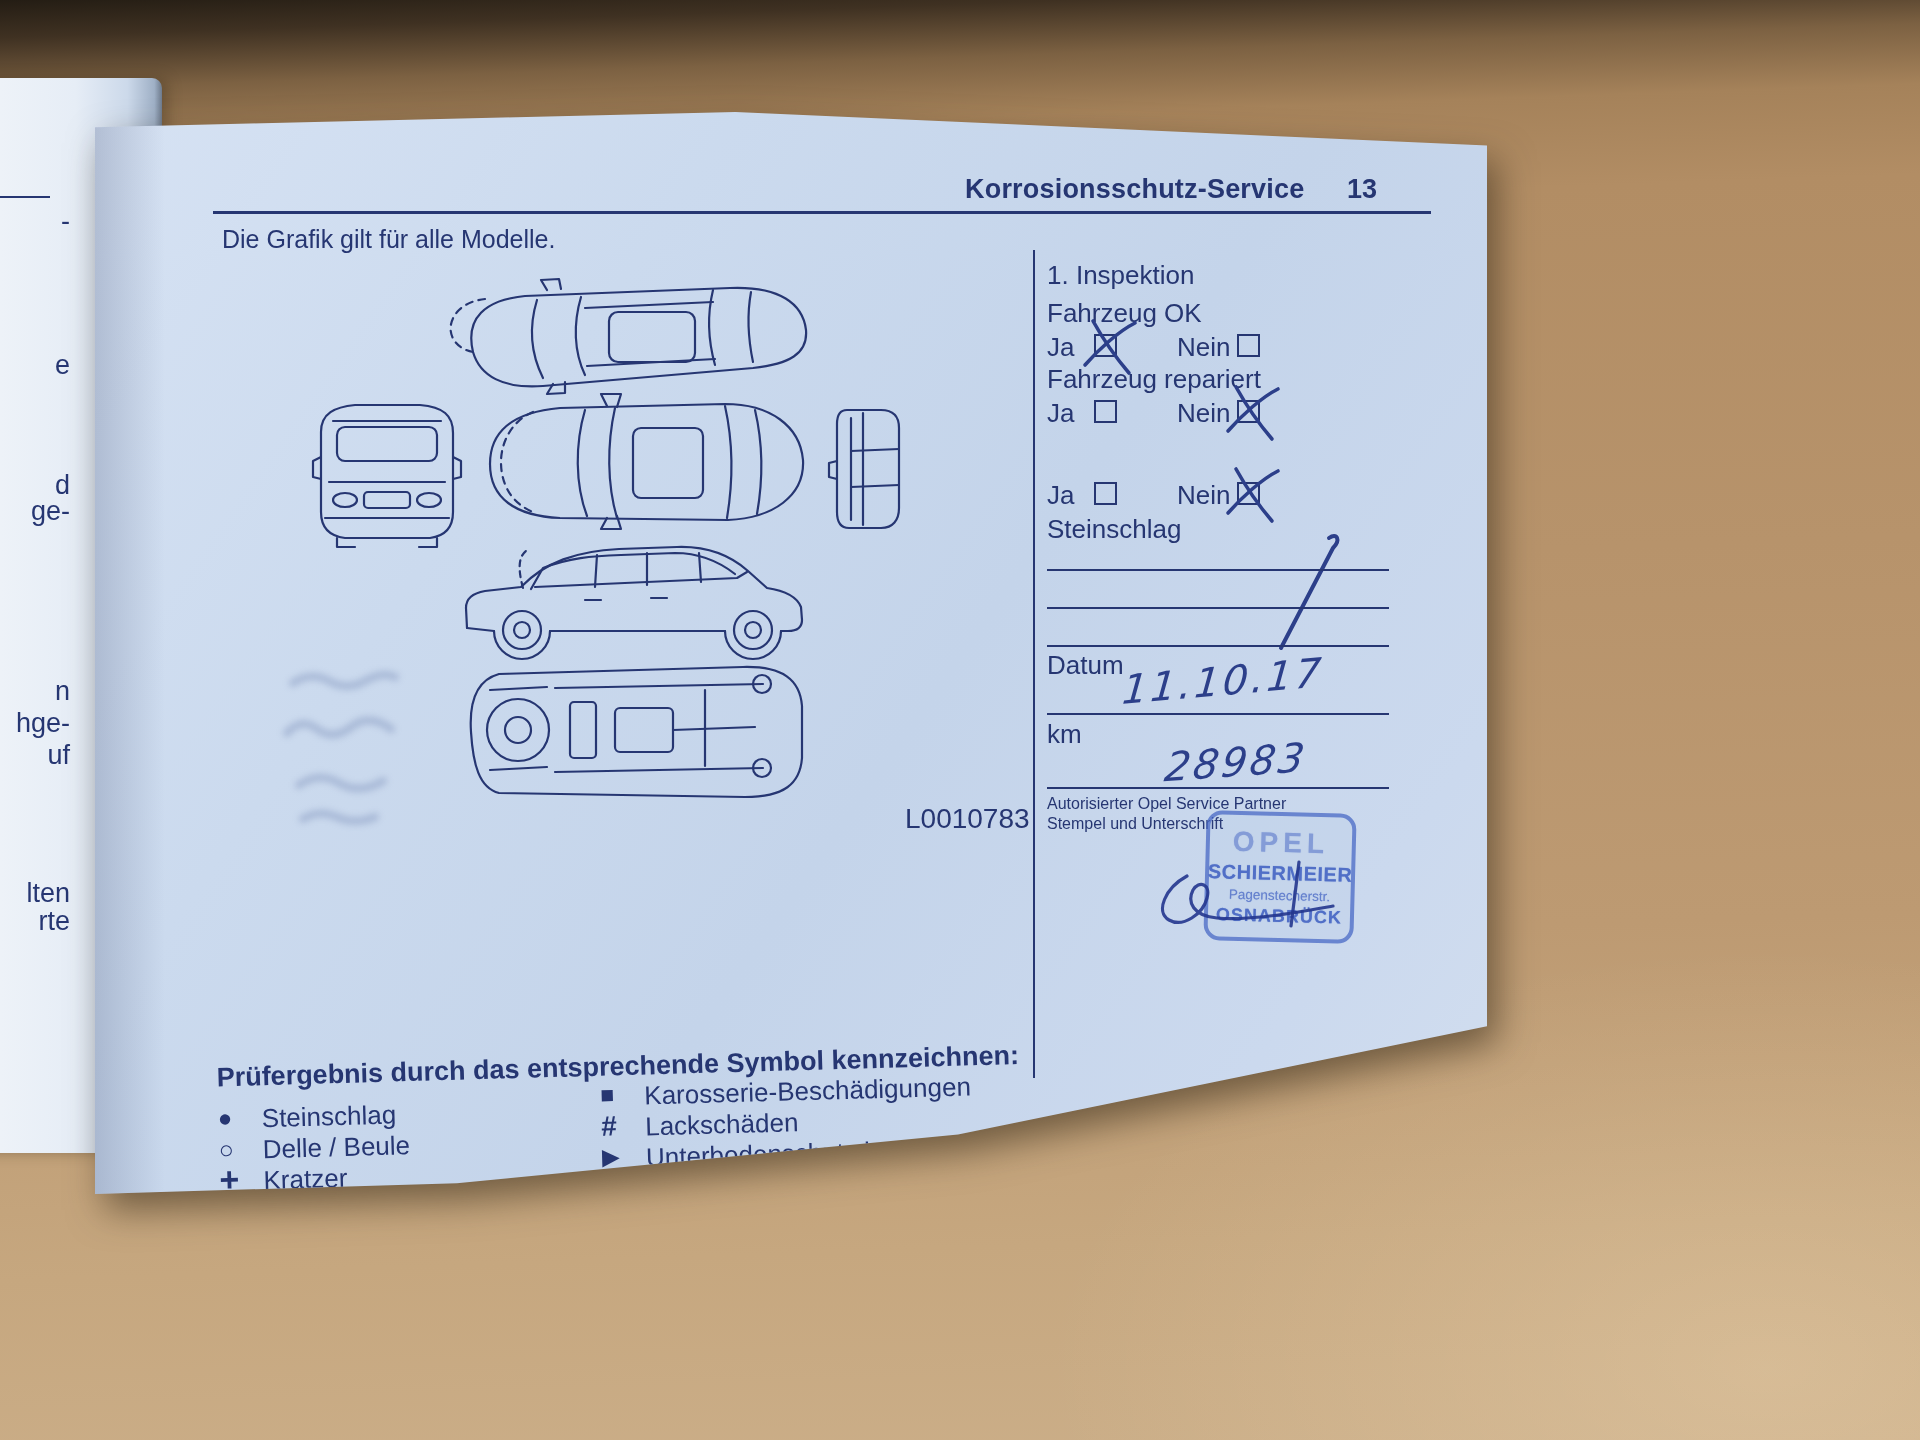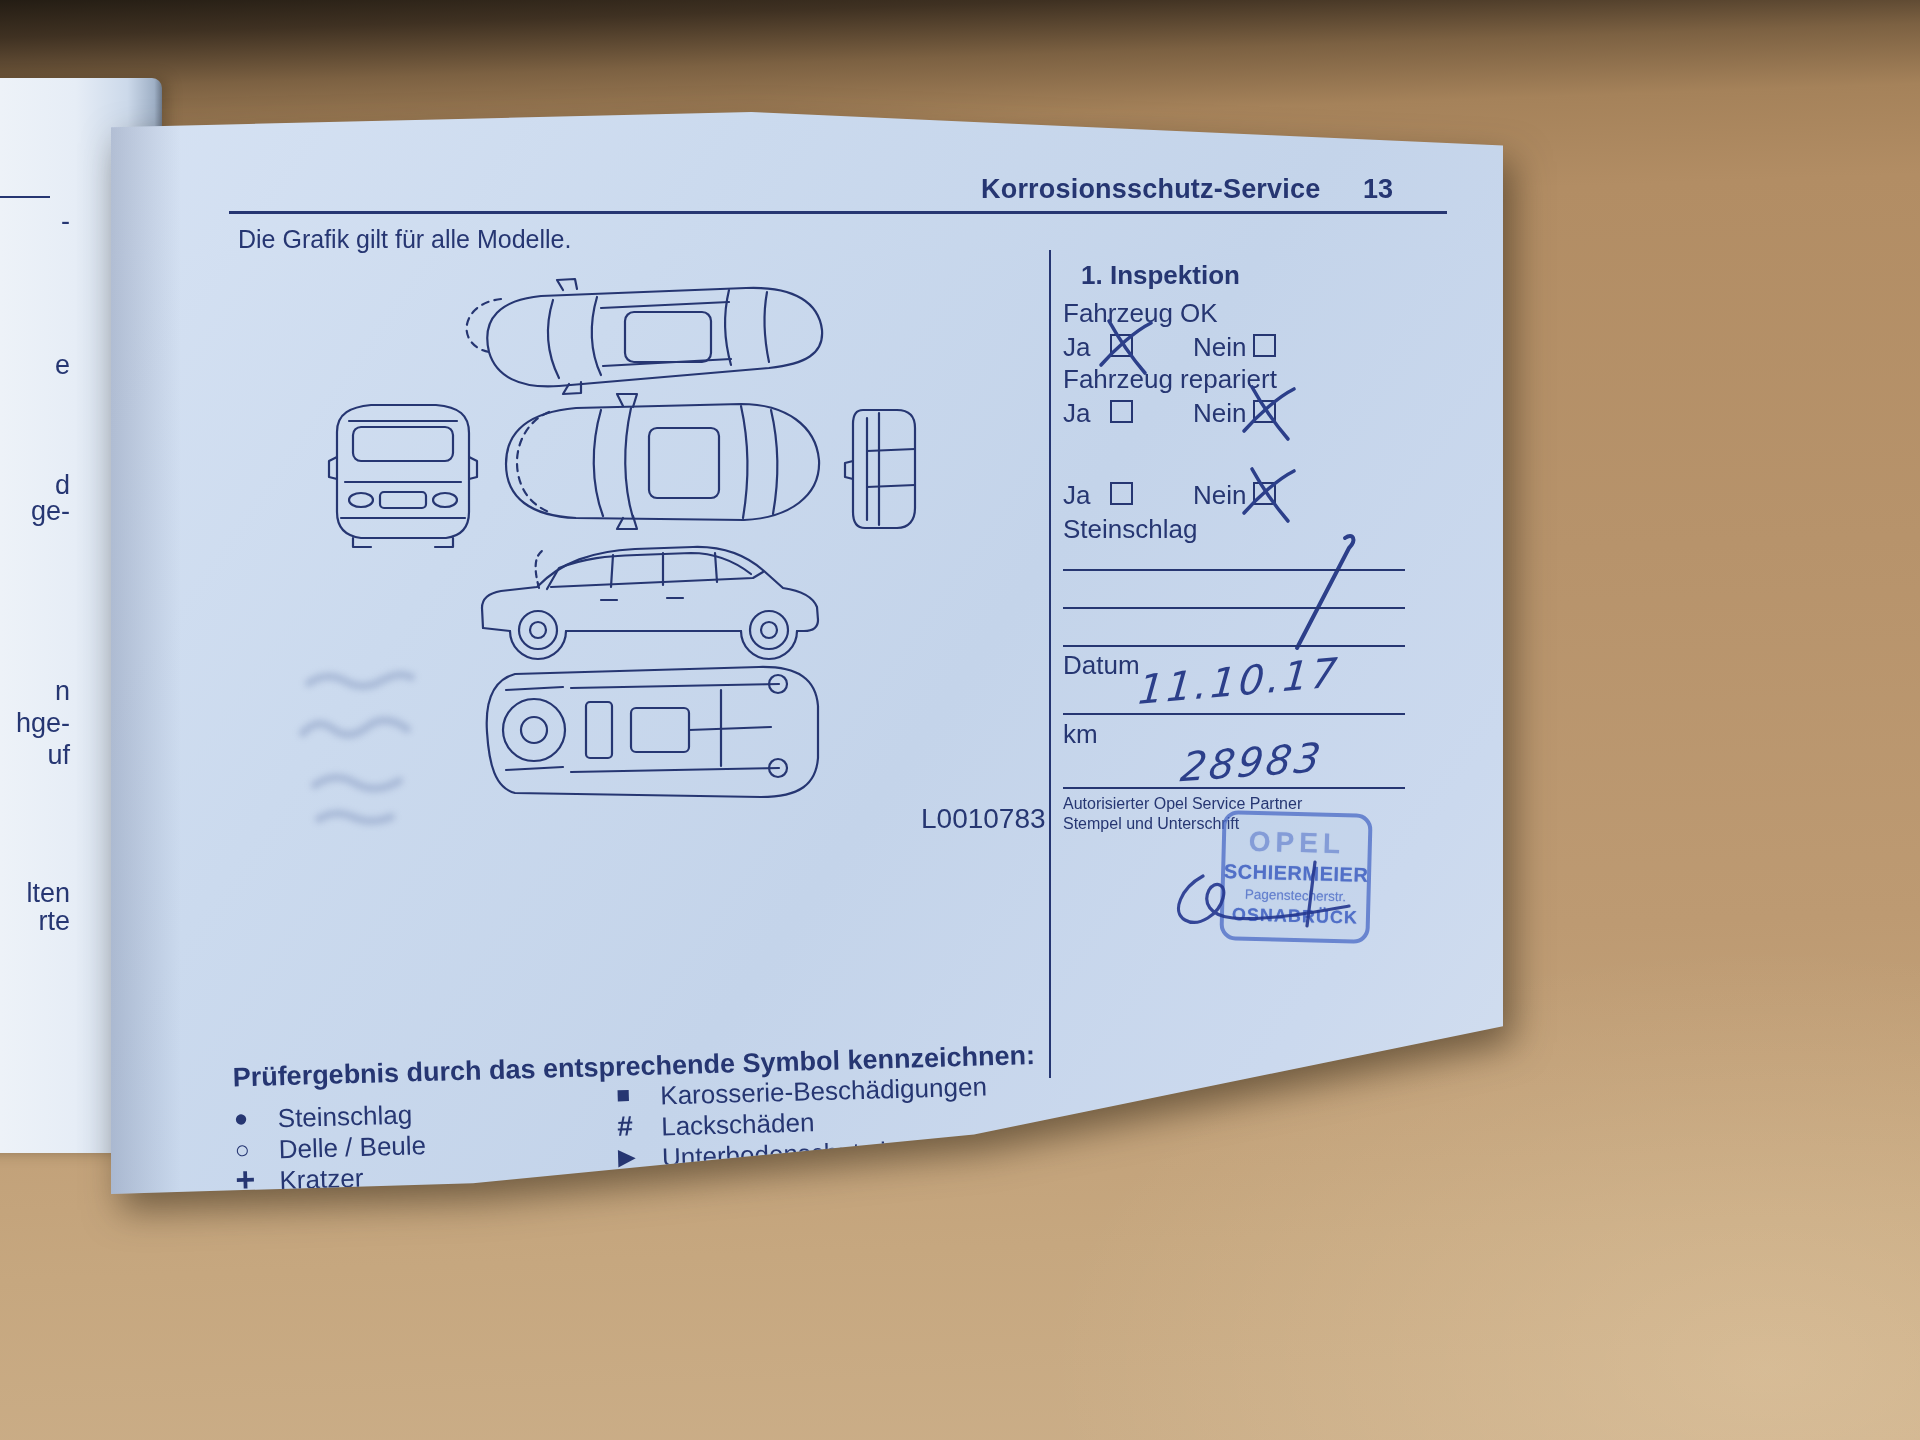--- a/index.html
+++ b/index.html
@@ -21,21 +21,21 @@
   .left-strip{
     position:absolute;left:-30px;top:78px;width:192px;height:1075px;
     background:linear-gradient(90deg,#f0f4f9 0%,#e6edf6 55%,#ccd9ea 82%,#9fb0c6 96%,#6d7a8c 100%);
     border-radius:0 10px 14px 0;
     box-shadow:6px 0 14px rgba(60,45,25,0.35);
   }
   .frag{position:absolute;right:92px;font-size:27px;font-weight:500;color:var(--ink);white-space:nowrap;}
   .frag-line{position:absolute;right:112px;width:62px;border-top:2.5px solid var(--ink);}
 
   
-  .page-wrap{position:absolute;left:111px;top:112px;width:1392px;height:1082px;
+  .page-wrap{position:absolute;left:95px;top:112px;width:1392px;height:1082px;
     filter:drop-shadow(10px 16px 18px rgba(45,34,18,0.55));}
   .page{
     position:absolute;inset:0;
     background:linear-gradient(125deg,#d6e2f3 0%,#cbdaee 30%,#c4d4ea 58%,#cbd9ee 85%,#d2deef 100%);
     clip-path:polygon(0 1.4%, 46% 0%, 100% 3.1%, 100% 84.5%, 62% 94.5%, 26% 99%, 0 100%);
   }
   .spine-shade{position:absolute;left:0;top:0;bottom:0;width:70px;
     background:linear-gradient(90deg,rgba(95,108,140,0.30),rgba(95,108,140,0.0));}
 
   
@@ -51,21 +51,21 @@
   .smudges{position:absolute;left:178px;top:545px;width:240px;height:185px;filter:blur(3px);}
   .smudges path{fill:none;stroke:rgba(112,132,178,0.35);stroke-width:8;stroke-linecap:round;}
   .figcode{position:absolute;left:810px;top:691px;font-size:28px;color:var(--ink);}
 
   
   .vdivider{position:absolute;left:938px;top:138px;height:828px;border-left:2.5px solid var(--ink);}
 
   
   .inspect{position:absolute;left:952px;top:140px;width:345px;height:780px;font-size:26px;color:var(--ink);}
   .inspect .abs{position:absolute;left:0;}
-  .sec-title{font-weight:bold;margin-left:18px;}
+  .sec-title{font-weight:normal;}
   .q{white-space:pre-line;line-height:1.18;width:360px;}
   .cb-row{position:absolute;height:30px;width:100%;}
   .cb-row .ja{position:absolute;left:0;}
   .cb-row .nein{position:absolute;left:130px;}
   .cb{position:absolute;width:23px;height:23px;border:2.5px solid var(--ink);top:2px;}
   .cb.b1{left:47px;} .cb.b2{left:190px;}
   .cb svg.cross{display:none;position:absolute;left:-15px;top:-17px;width:56px;height:56px;overflow:visible;}
   .cb.crossed svg.cross{display:block;}
   .cb svg.cross path{fill:none;stroke:var(--hand);stroke-width:3.6;stroke-linecap:round;}
   .wline{position:absolute;left:0;width:342px;border-top:2.5px solid var(--ink);}

